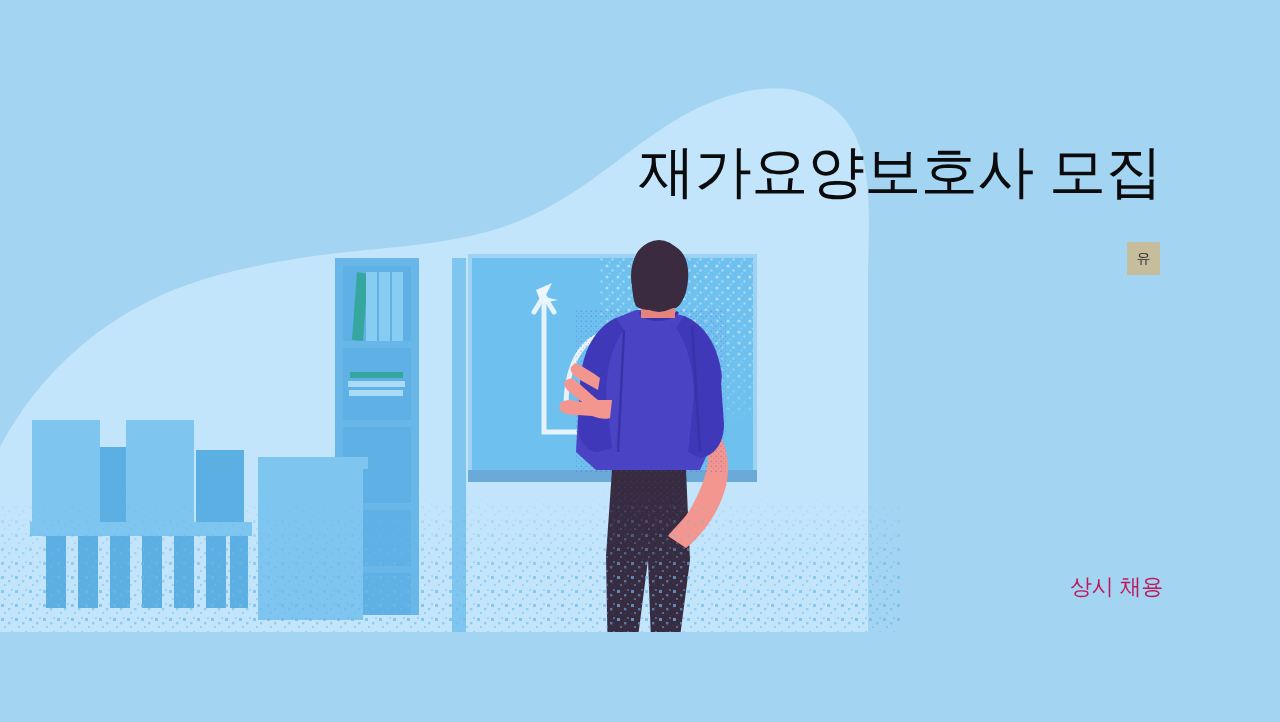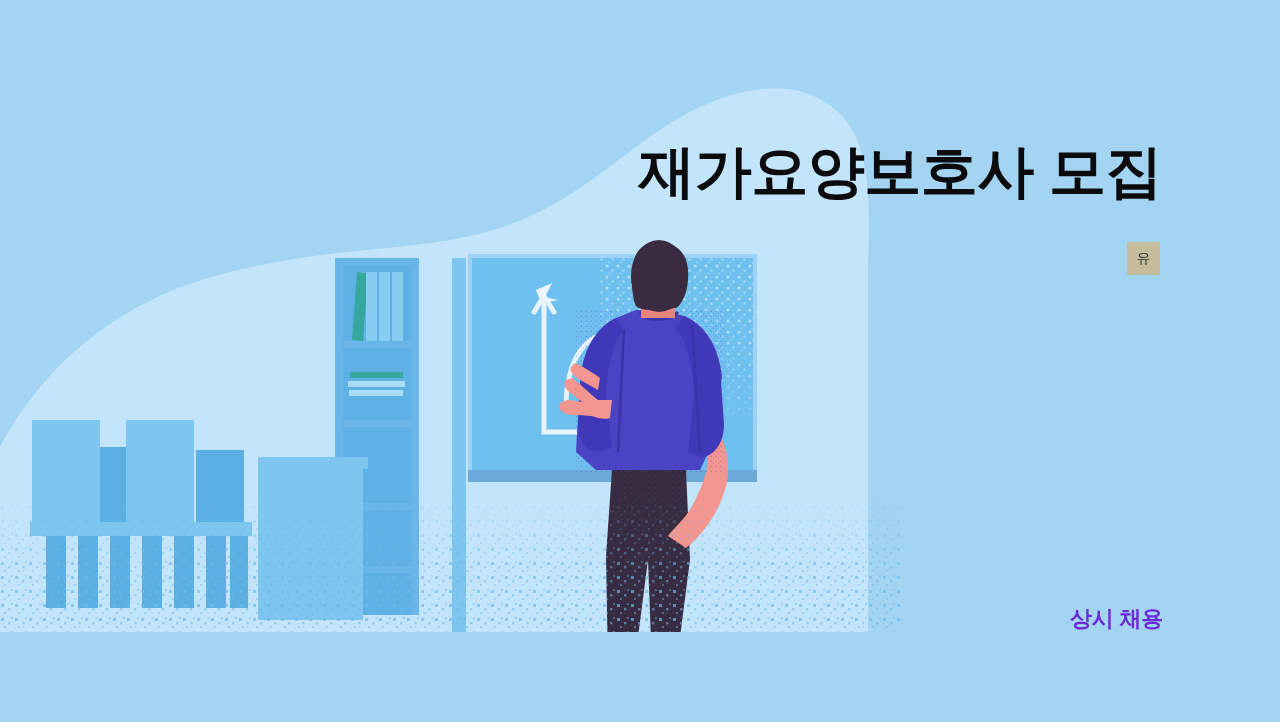--- a/index.html
+++ b/index.html
@@ -32,21 +32,21 @@
     height: 722px;
     pointer-events: none;
   }
   .text-layer > * { pointer-events: auto; }
 
   #poster-title {
     position: absolute;
     right: 118px;
     top: 140px;
     font-size: 57px;
-    font-weight: 700;
+    font-weight: 400;
     color: #0b0b0d;
     letter-spacing: -0.5px;
     line-height: 1.12;
     white-space: nowrap;
     text-align: right;
   }
   #company-row {
     position: absolute;
     right: 120px;
     top: 242px;
@@ -71,25 +71,24 @@
     font-size: 31px;
     font-weight: 700;
     color: #101013;
     letter-spacing: -0.4px;
   }
   #hiring-status {
     position: absolute;
     right: 117px;
     top: 572px;
     font-size: 22px;
-    font-weight: 700;
-    color: #6d28d9;
+    font-weight: 400;
+    color: #be185d;
     letter-spacing: -0.2px;
     white-space: nowrap;
-    margin-top: 32px;
   }
 </style>
 </head>
 <body>
 
 <div id="poster">
 
   <svg class="art-layer" viewBox="0 0 1280 722" preserveAspectRatio="none" aria-hidden="true">
     <defs>
 

